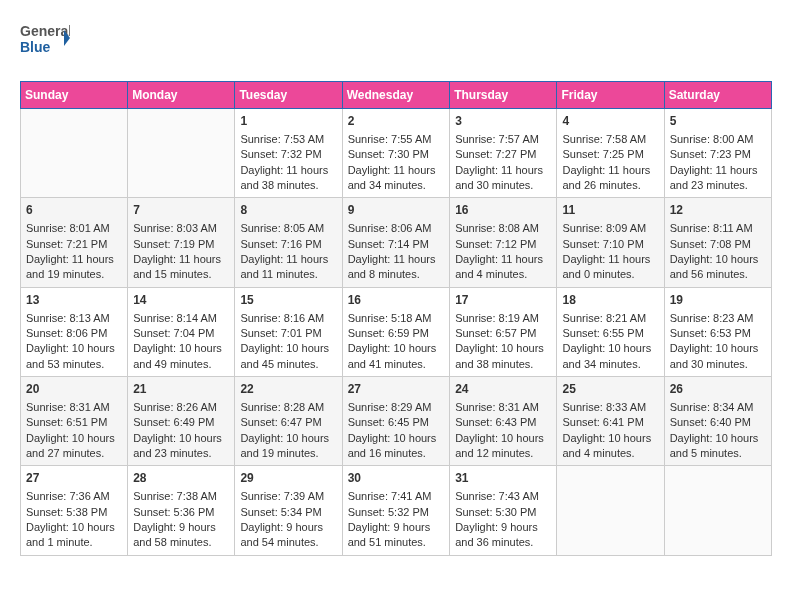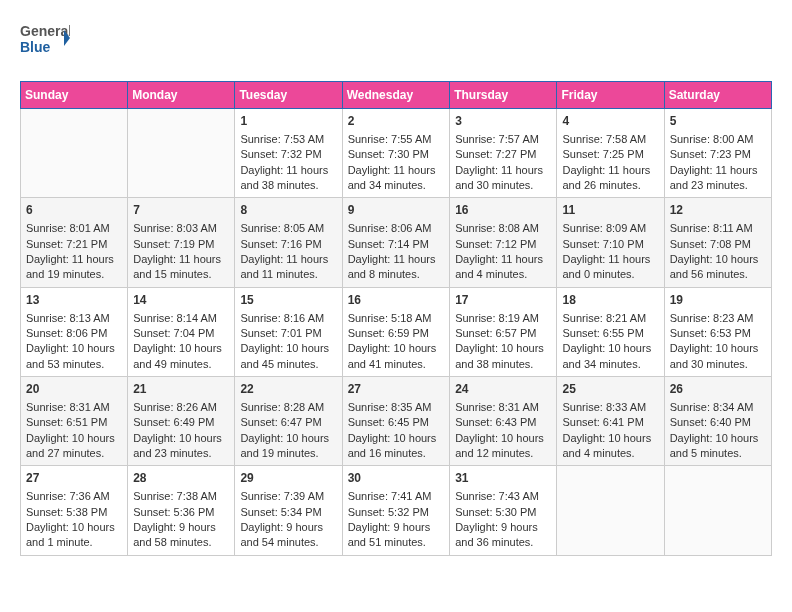--- a/index.html
+++ b/index.html
@@ -237,21 +237,21 @@
           <div>Daylight: 10 hours and 23 minutes.</div>
         </td>
         <td>
           <span class="day-num">22</span>
           <div>Sunrise: 8:28 AM</div>
           <div>Sunset: 6:47 PM</div>
           <div>Daylight: 10 hours and 19 minutes.</div>
         </td>
         <td>
           <span class="day-num">27</span>
-          <div>Sunrise: 8:35 AM</div>
+          <div>Sunrise: 8:29 AM</div>
           <div>Sunset: 6:45 PM</div>
           <div>Daylight: 10 hours and 16 minutes.</div>
         </td>
         <td>
           <span class="day-num">24</span>
           <div>Sunrise: 8:31 AM</div>
           <div>Sunset: 6:43 PM</div>
           <div>Daylight: 10 hours and 12 minutes.</div>
         </td>
         <td>

